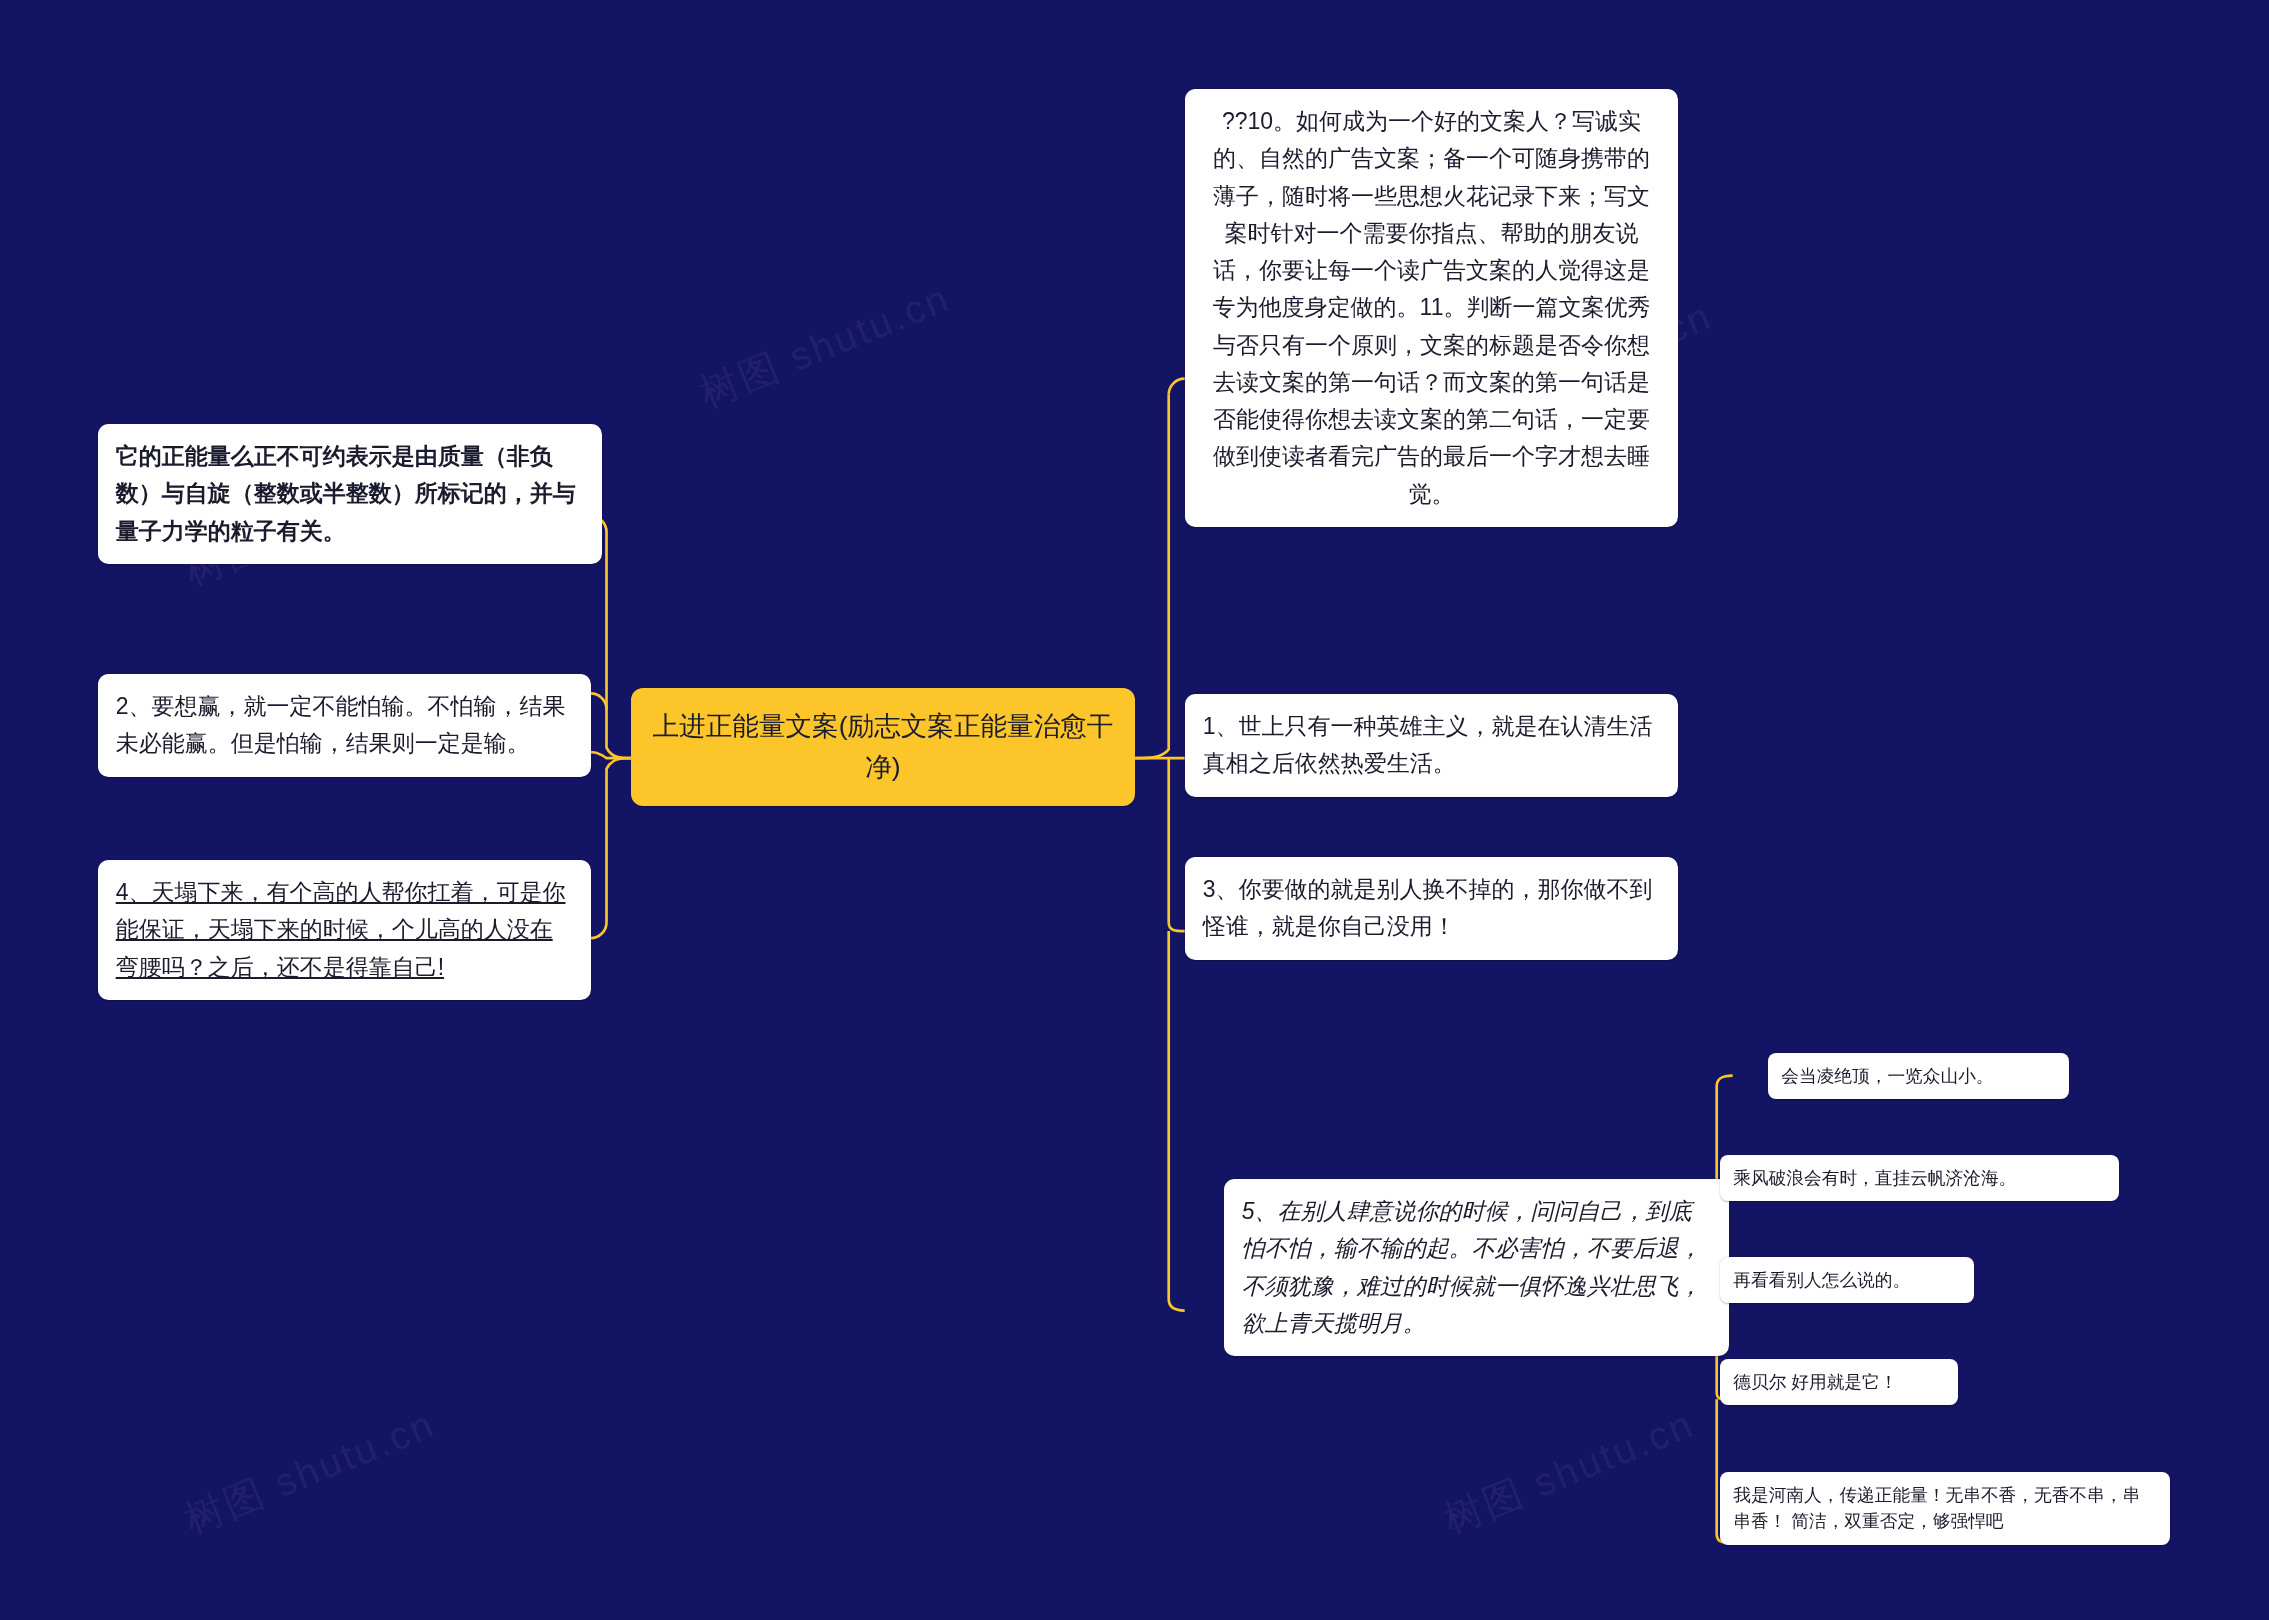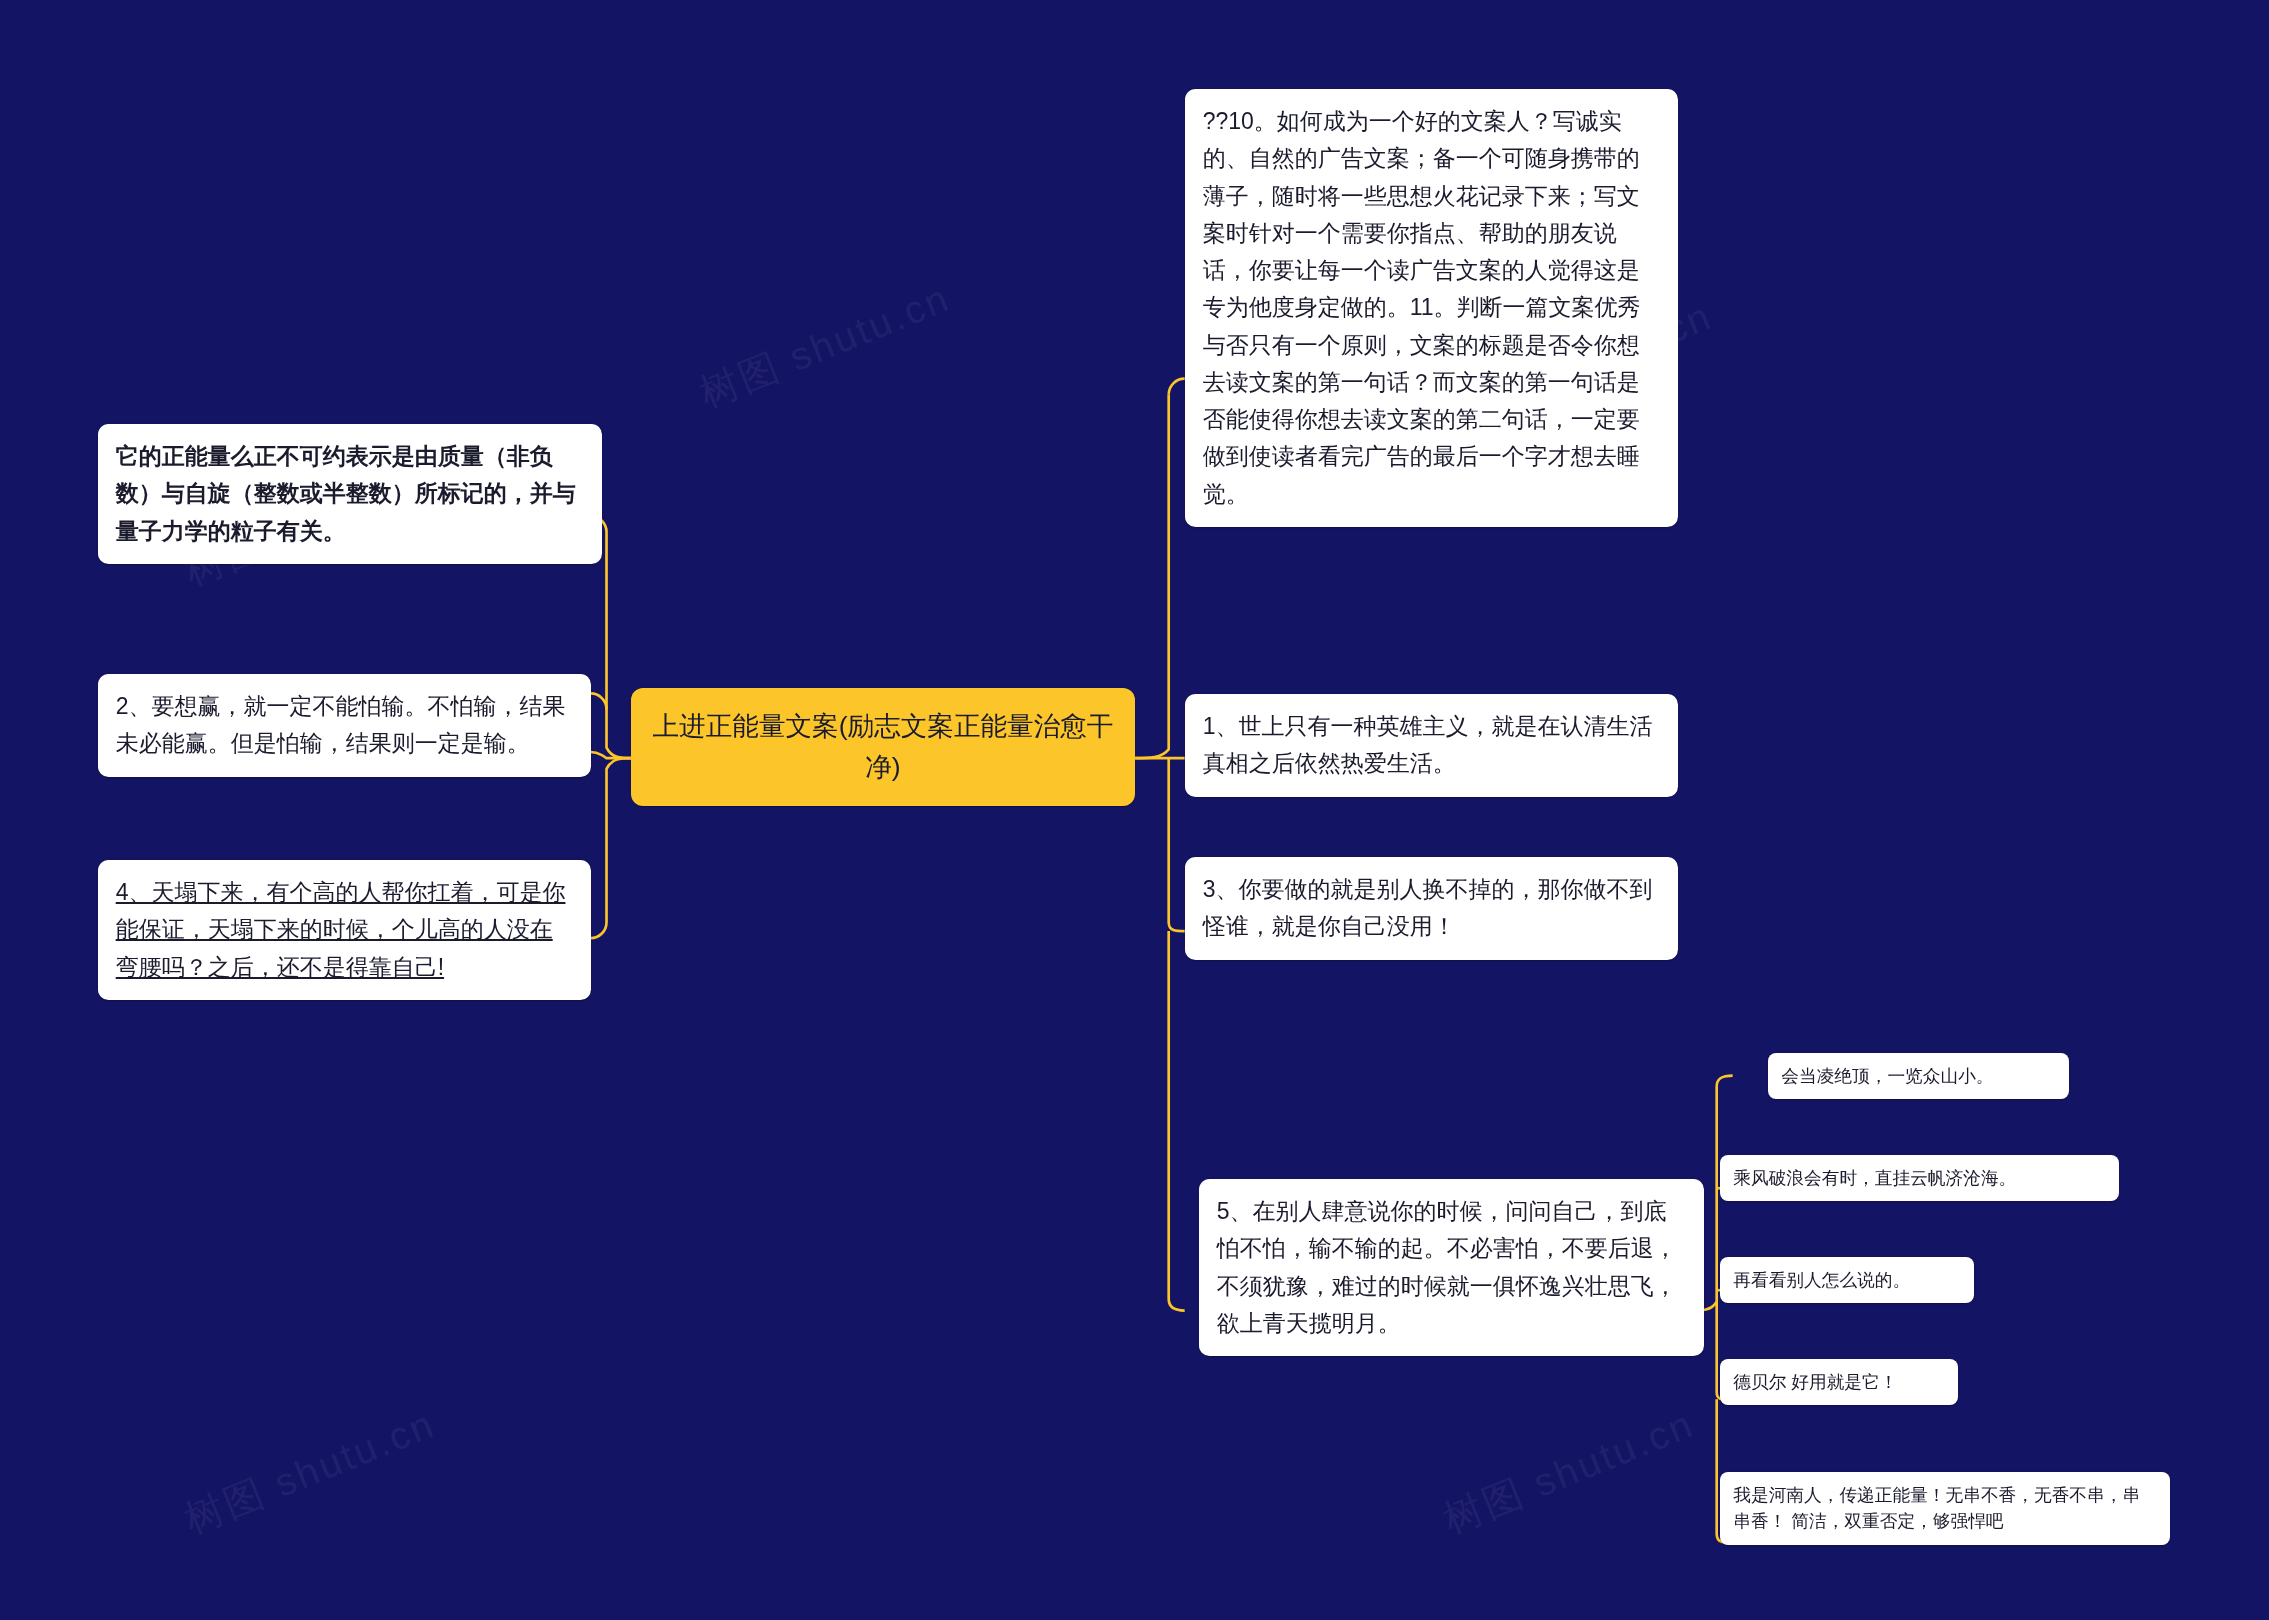--- a/index.html
+++ b/index.html
@@ -97,27 +97,27 @@
   </svg>
 
   <div class="node root" style="left:631px; top:688px; width:504px;">上进正能量文案(励志文案正能量治愈干净)</div>
 
   <div class="node" style="left:98px; top:424px; width:504px;font-weight:bold;">它的正能量么正不可约表示是由质量（非负数）与自旋（整数或半整数）所标记的，并与量子力学的粒子有关。</div>
 
   <div class="node" style="left:98px; top:674px; width:493px;">2、要想赢，就一定不能怕输。不怕输，结果未必能赢。但是怕输，结果则一定是输。</div>
 
   <div class="node" style="left:98px; top:860px; width:493px;text-decoration:underline;">4、天塌下来，有个高的人帮你扛着，可是你能保证，天塌下来的时候，个儿高的人没在弯腰吗？之后，还不是得靠自己!</div>
 
-  <div class="node" style="left:1185px; top:89px; width:493px;">??10。如何成为一个好的文案人？写诚实的、自然的广告文案；备一个可随身携带的薄子，随时将一些思想火花记录下来；写文案时针对一个需要你指点、帮助的朋友说话，你要让每一个读广告文案的人觉得这是专为他度身定做的。11。判断一篇文案优秀与否只有一个原则，文案的标题是否令你想去读文案的第一句话？而文案的第一句话是否能使得你想去读文案的第二句话，一定要做到使读者看完广告的最后一个字才想去睡觉。</div>
+  <div class="node" style="left:1185px; top:89px; width:493px;text-align:center;">??10。如何成为一个好的文案人？写诚实的、自然的广告文案；备一个可随身携带的薄子，随时将一些思想火花记录下来；写文案时针对一个需要你指点、帮助的朋友说话，你要让每一个读广告文案的人觉得这是专为他度身定做的。11。判断一篇文案优秀与否只有一个原则，文案的标题是否令你想去读文案的第一句话？而文案的第一句话是否能使得你想去读文案的第二句话，一定要做到使读者看完广告的最后一个字才想去睡觉。</div>
 
   <div class="node" style="left:1185px; top:694px; width:493px;">1、世上只有一种英雄主义，就是在认清生活真相之后依然热爱生活。</div>
 
   <div class="node" style="left:1185px; top:857px; width:493px;">3、你要做的就是别人换不掉的，那你做不到怪谁，就是你自己没用！</div>
 
-  <div class="node" style="left:1199px; top:1179px; width:505px;">5、在别人肆意说你的时候，问问自己，到底怕不怕，输不输的起。不必害怕，不要后退，不须犹豫，难过的时候就一俱怀逸兴壮思飞，欲上青天揽明月。</div>
+  <div class="node" style="left:1224px; top:1179px; width:505px;font-style:italic;">5、在别人肆意说你的时候，问问自己，到底怕不怕，输不输的起。不必害怕，不要后退，不须犹豫，难过的时候就一俱怀逸兴壮思飞，欲上青天揽明月。</div>
 
   <div class="node small" style="left:1720px; top:1053px; width:301px;margin-left:48px;">会当凌绝顶，一览众山小。</div>
 
   <div class="node small" style="left:1720px; top:1155px; width:399px;">乘风破浪会有时，直挂云帆济沧海。</div>
 
   <div class="node small" style="left:1720px; top:1257px; width:254px;">再看看别人怎么说的。</div>
 
   <div class="node small" style="left:1720px; top:1359px; width:238px;">德贝尔 好用就是它！</div>
 
   <div class="node small" style="left:1720px; top:1472px; width:450px;">我是河南人，传递正能量！无串不香，无香不串，串串香！ 简洁，双重否定，够强悍吧</div>

